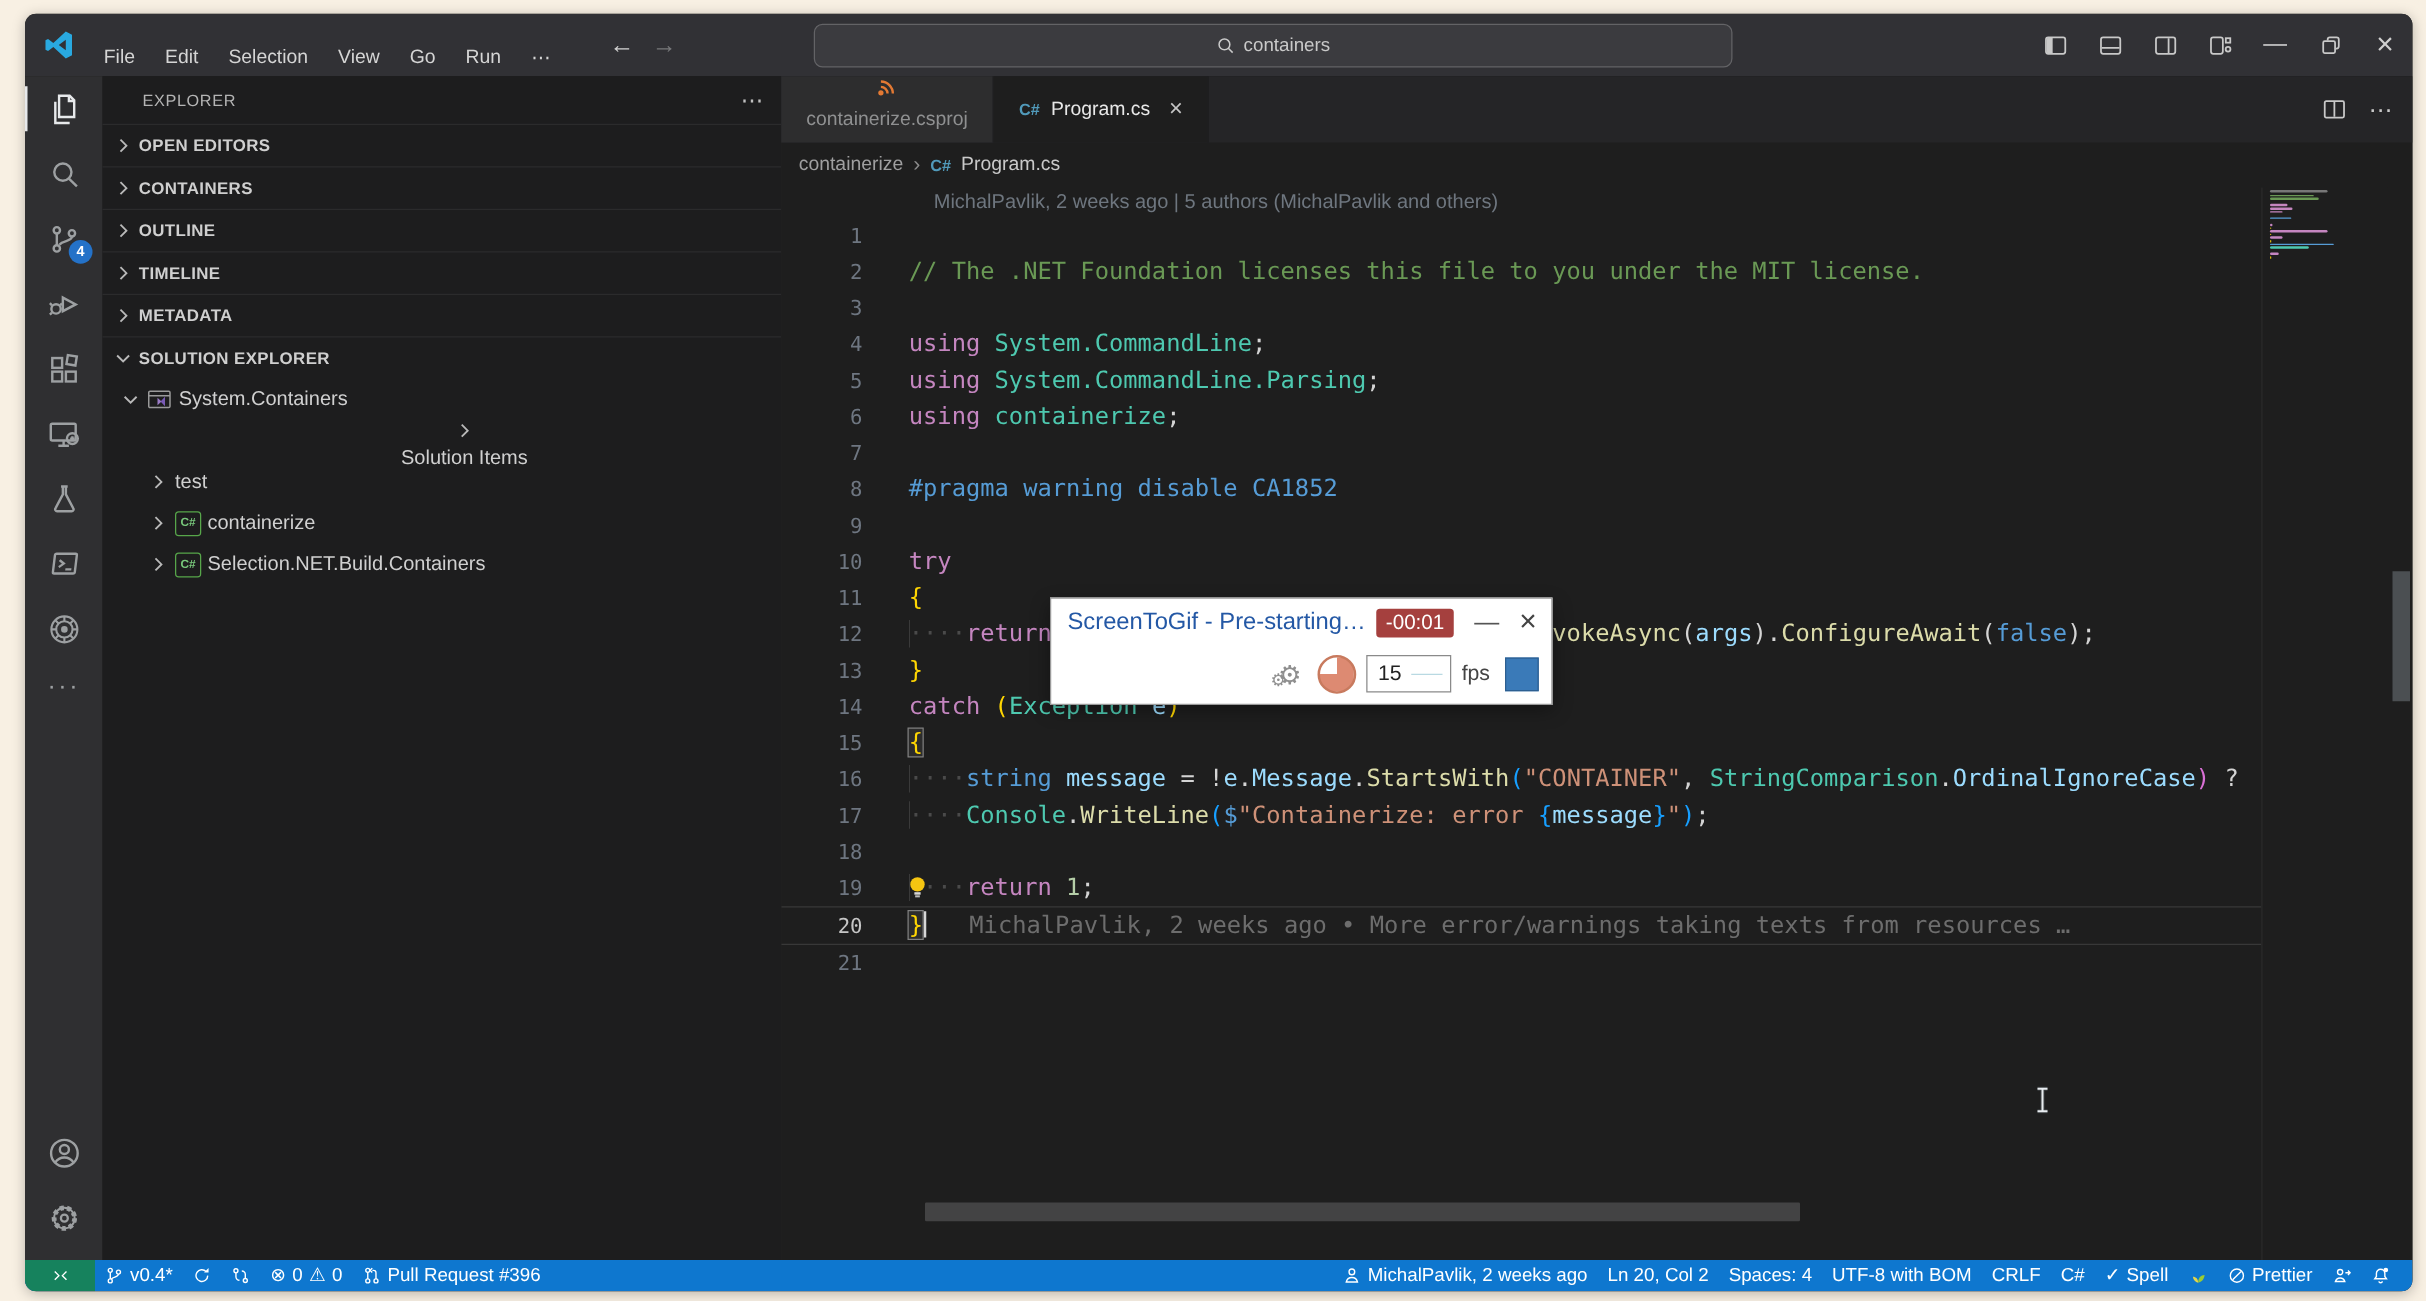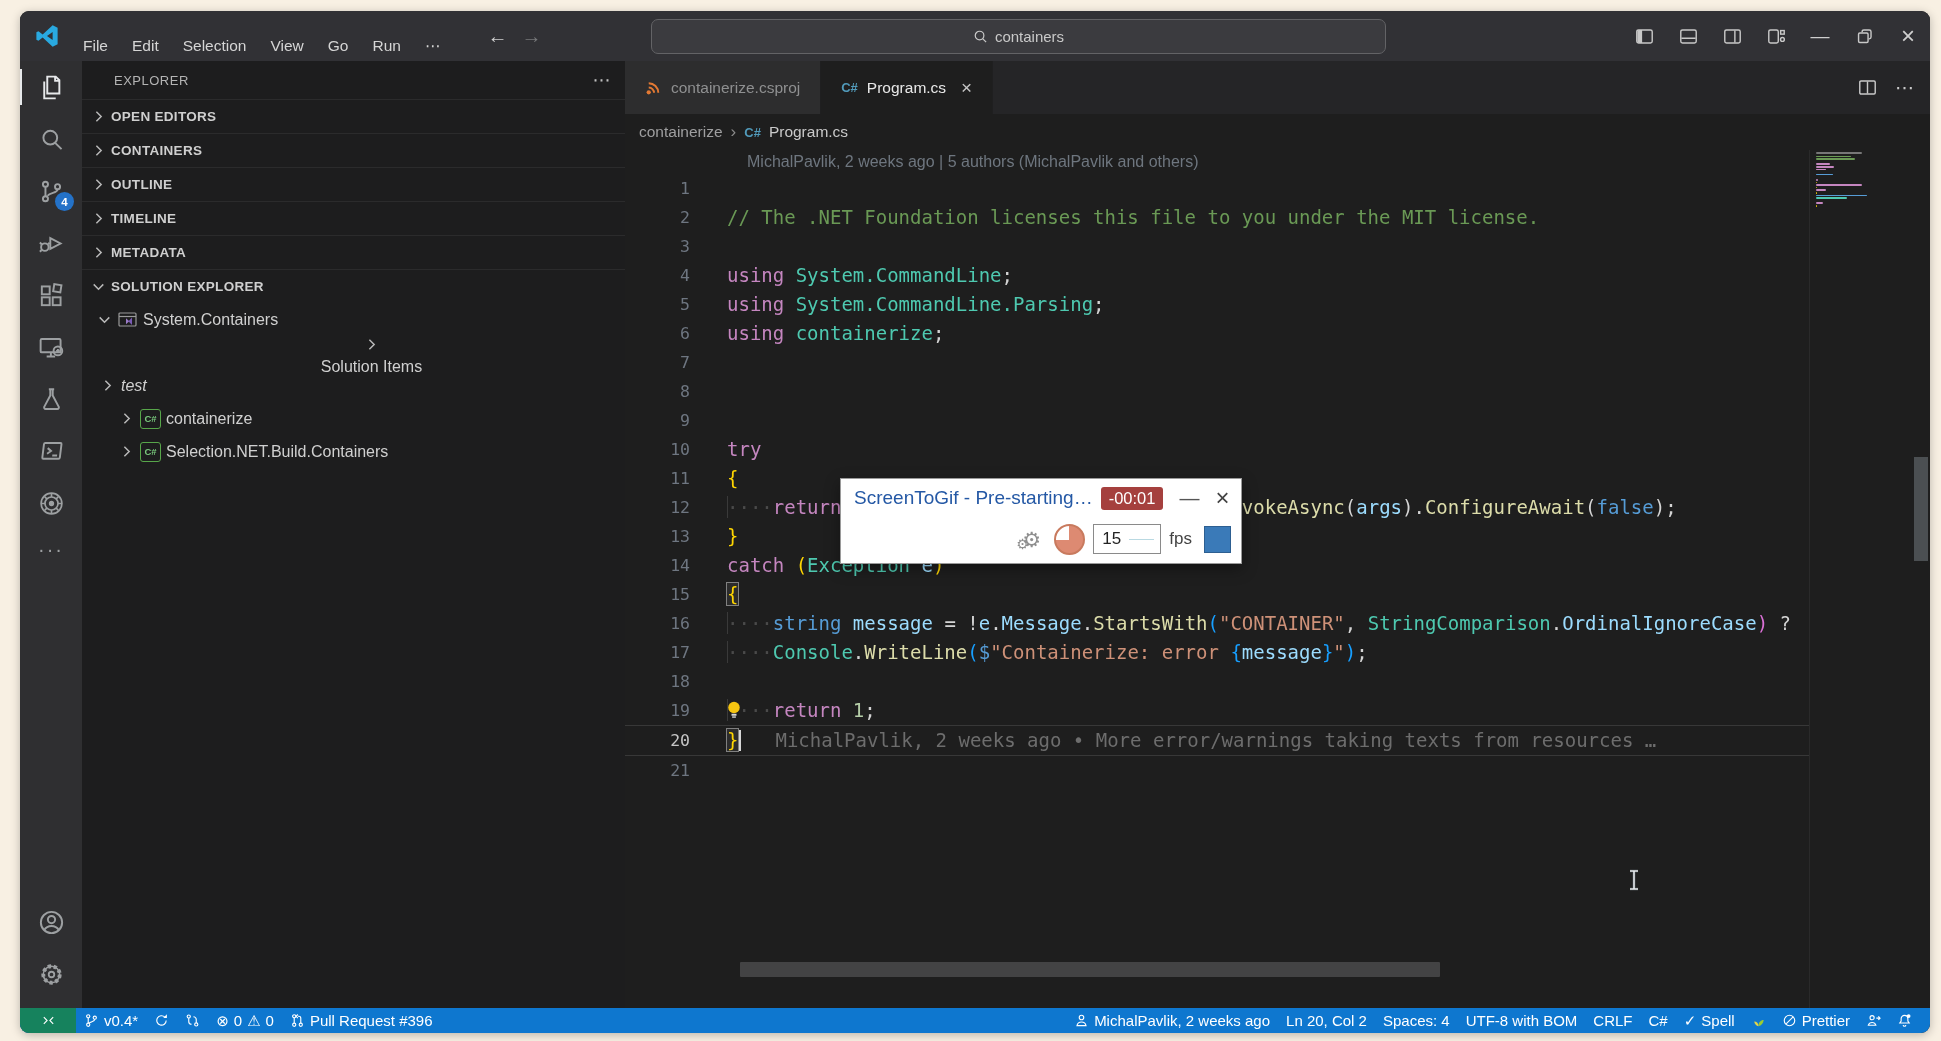--- a/index.html
+++ b/index.html
@@ -36,21 +36,21 @@
   .section{height:33px;display:flex;align-items:center;gap:4px;padding-left:8px;border-top:1px solid #2b2b2c;font-weight:700;font-size:13.5px;letter-spacing:.3px;color:#cfcfcf;}
   .chev{width:17px;height:17px;flex:0 0 auto;color:#b9b9b9;}
   .tree-row{height:33px;display:flex;align-items:center;gap:5px;font-size:16px;color:#d0d0d0;font-weight:400;}
   .proj-badge{display:inline-flex;align-items:center;justify-content:center;width:19px;height:18px;border:1.5px solid #57a64a;border-radius:3px;color:#79c97c;font-size:9.5px;font-weight:700;flex:0 0 auto;}
   .vsicon{width:20px;height:18px;flex:0 0 auto;}
 
   
   .editor{position:absolute;left:605px;top:50px;width:1305px;height:947px;background:#1e1e1e;}
   .tabbar{position:absolute;left:0;top:0;width:100%;height:53px;background:#252527;display:flex;}
   .tab{display:flex;align-items:center;gap:9px;padding:0 20px;font-size:15.5px;border-right:1px solid #1f1f20;}
-  .tab.inactive{background:#2d2d2e;color:#8f9091;}
+  .tab.inactive{background:#2d2d2e;color:#8f9091;flex-direction:column;}
   .tab.active{background:#1e1e1e;color:#e8e8e8;}
   .tab .close{font-size:19px;color:#c5c5c5;margin-left:6px;}
   .cs-badge{font-weight:700;font-size:13px;color:#519aba;}
   .tab-right{margin-left:auto;display:flex;align-items:center;gap:18px;padding-right:16px;color:#c9c9c9;}
   .tab-right svg{width:19px;height:19px;}
   .tab-right .more{font-size:19px;}
   .breadcrumb{position:absolute;left:0;top:53px;width:100%;height:36px;display:flex;align-items:center;gap:8px;padding-left:14px;font-size:15.5px;color:#9f9fa0;}
   .breadcrumb .file{color:#c9c9c9;}
   .crumb-sep{color:#8b8b8b;font-size:17px;}
 
@@ -316,21 +316,21 @@
               <path d="M14 6.4v7.6l-3.6-3.8z" fill="#7a5bb5"></path>
             </svg>
             <span>System.Containers</span>
           </div>
           <div class="tree-row" style="padding-left: 36px; flex-direction: column;">
             <svg class="chev" viewBox="0 0 16 16" fill="none" stroke="currentColor" stroke-width="1.4">
               <path d="M6 3.5 10.5 8 6 12.5"></path>
             </svg>
             <span>Solution Items</span>
           </div>
-          <div class="tree-row" style="padding-left: 17px; font-style: italic;">
+          <div class="tree-row" style="padding-left: 36px;">
             <svg class="chev" viewBox="0 0 16 16" fill="none" stroke="currentColor" stroke-width="1.4">
               <path d="M6 3.5 10.5 8 6 12.5"></path>
             </svg>
             <span>test</span>
           </div>
           <div class="tree-row" style="padding-left: 36px;">
             <svg class="chev" viewBox="0 0 16 16" fill="none" stroke="currentColor" stroke-width="1.4">
               <path d="M6 3.5 10.5 8 6 12.5"></path>
             </svg>
             <span class="proj-badge">C#</span>
@@ -377,21 +377,21 @@
       <div class="code-area">
         <div class="blame-head">MichalPavlik, 2 weeks ago | 5 authors (MichalPavlik and others)</div>
         <div id="code">
             <div class="code-line"><span class="ln">1</span></div>
             <div class="code-line"><span class="ln">2</span><span class="ltxt"><span class="tk-comment">// The .NET Foundation licenses this file to you under the MIT license.</span></span></div>
             <div class="code-line"><span class="ln">3</span><span class="ltxt"></span></div>
             <div class="code-line"><span class="ln">4</span><span class="ltxt"><span class="tk-kw">using</span><span class="tk-plain"> </span><span class="tk-type">System.CommandLine</span><span class="tk-plain">;</span></span></div>
             <div class="code-line"><span class="ln">5</span><span class="ltxt"><span class="tk-kw">using</span><span class="tk-plain"> </span><span class="tk-type">System.CommandLine.Parsing</span><span class="tk-plain">;</span></span></div>
             <div class="code-line"><span class="ln">6</span><span class="ltxt"><span class="tk-kw">using</span><span class="tk-plain"> </span><span class="tk-type">containerize</span><span class="tk-plain">;</span></span></div>
             <div class="code-line"><span class="ln">7</span><span class="ltxt"></span></div>
-            <div class="code-line"><span class="ln">8</span></div>
+            <div class="code-line"><span class="ln">8</span><span class="ltxt"><span class="tk-kw2">#pragma warning disable</span><span class="tk-plain"> </span><span class="tk-kw2">CA1852</span></span></div>
             <div class="code-line"><span class="ln">9</span><span class="ltxt"></span></div>
             <div class="code-line"><span class="ln">10</span><span class="ltxt"><span class="tk-kw">try</span></span></div>
             <div class="code-line"><span class="ln">11</span><span class="ltxt"><span class="tk-b1">{</span></span></div>
             <div class="code-line"><span class="ln">12</span><span class="ltxt"><span class="tk-ws">····</span><span class="tk-kw">return</span><span class="tk-plain"> </span><span class="tk-kw">await</span><span class="tk-plain"> </span><span class="tk-kw">new</span><span class="tk-plain"> </span><span class="tk-type">ContainerizeCommand</span><span class="tk-plain">().</span><span class="tk-method">InvokeAsync</span><span class="tk-plain">(</span><span class="tk-var">args</span><span class="tk-plain">).</span><span class="tk-method">ConfigureAwait</span><span class="tk-plain">(</span><span class="tk-kw2">false</span><span class="tk-plain">);</span></span></div>
             <div class="code-line"><span class="ln">13</span><span class="ltxt"><span class="tk-b1">}</span></span></div>
             <div class="code-line"><span class="ln">14</span><span class="ltxt"><span class="tk-kw">catch</span><span class="tk-plain"> </span><span class="tk-b1">(</span><span class="tk-type">Exception</span><span class="tk-plain"> </span><span class="tk-var">e</span><span class="tk-b1">)</span></span></div>
             <div class="code-line"><span class="ln">15</span><span class="ltxt"><span class="tk-b1 tk-match">{</span></span></div>
             <div class="code-line"><span class="ln">16</span><span class="ltxt"><span class="tk-ws">····</span><span class="tk-kw2">string</span><span class="tk-plain"> </span><span class="tk-var">message</span><span class="tk-plain"> = !</span><span class="tk-var">e</span><span class="tk-plain">.</span><span class="tk-var">Message</span><span class="tk-plain">.</span><span class="tk-method">StartsWith</span><span class="tk-b3">(</span><span class="tk-str">"CONTAINER"</span><span class="tk-plain">, </span><span class="tk-type">StringComparison</span><span class="tk-plain">.</span><span class="tk-var">OrdinalIgnoreCase</span><span class="tk-b2">)</span><span class="tk-plain"> ?</span></span></div>
             <div class="code-line"><span class="ln">17</span><span class="ltxt"><span class="tk-ws">····</span><span class="tk-type">Console</span><span class="tk-plain">.</span><span class="tk-method">WriteLine</span><span class="tk-b3">(</span><span class="tk-kw2">$</span><span class="tk-str">"Containerize: error </span><span class="tk-b3">{</span><span class="tk-var">message</span><span class="tk-b3">}</span><span class="tk-str">"</span><span class="tk-b3">)</span><span class="tk-plain">;</span></span></div>
             <div class="code-line"><span class="ln">18</span><span class="ltxt"></span></div>

